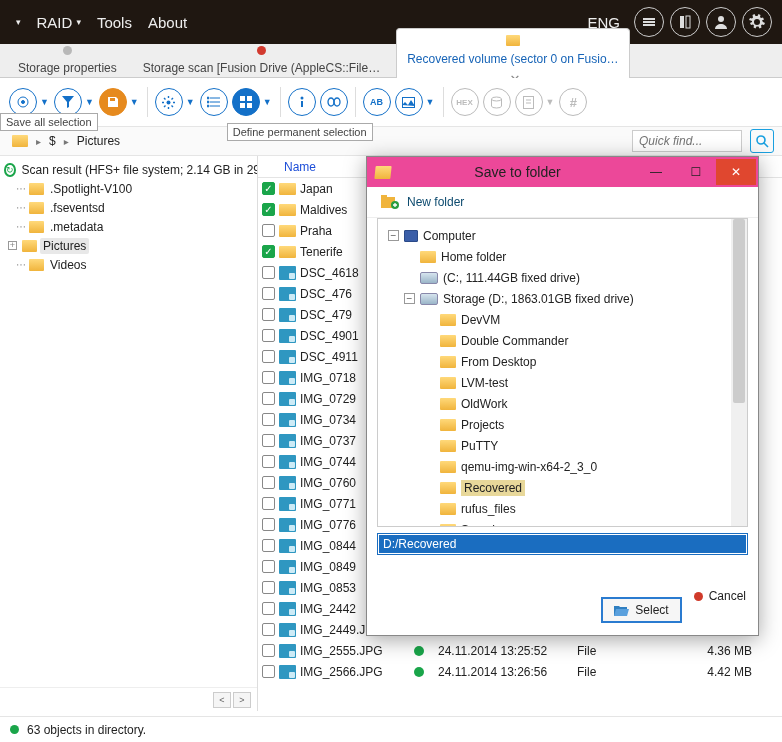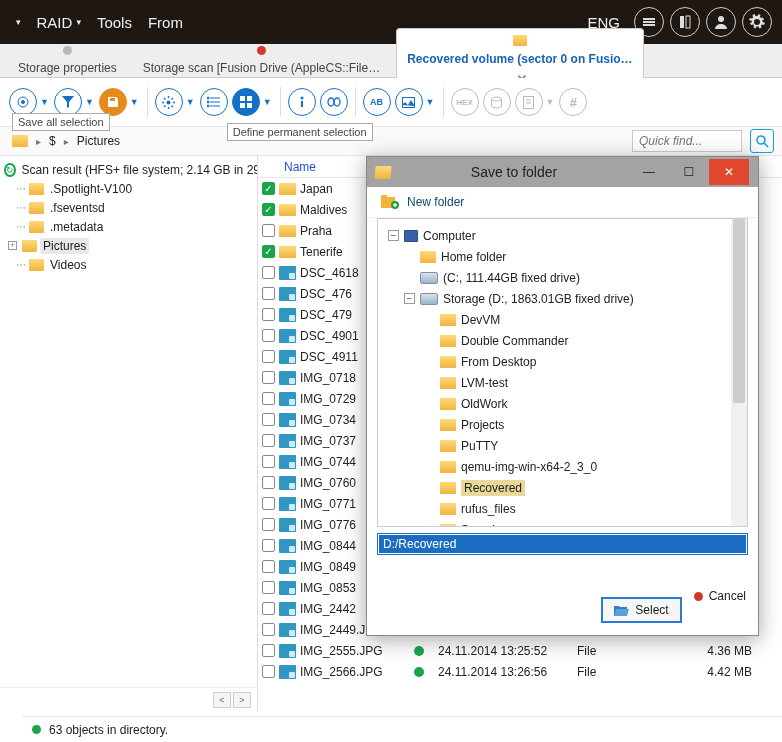--- a/index.html
+++ b/index.html
@@ -11,21 +11,21 @@
   .topbar .menu { display: flex; gap: 4px; align-items: center; }
   .topbar .menu-item { display: flex; align-items: center; gap: 4px; padding: 4px 6px; cursor: pointer; }
   .topbar .menu-item .chev { font-size: 9px; }
   .topbar .spacer { flex: 1; }
   .topbar .lang { margin-right: 8px; font-size: 15px; }
   .topbar .round-btn { width: 30px; height: 30px; border: 1.5px solid #ccc; border-radius: 50%; margin-left: 6px; display: flex; align-items: center; justify-content: center; cursor: pointer; }
 
   
   .tabs { display: flex; align-items: center; height: 34px; background: #eee; border-bottom: 1px solid #ccc; padding-left: 8px; gap: 6px; }
   .tab { display: flex; align-items: center; gap: 6px; padding: 6px 10px; font-size: 12px; color: #444; cursor: pointer; position: relative; flex-direction: column;}
-  .tab.active { background: #fff; border-top-left-radius: 4px; border-top-right-radius: 4px; border: 1px solid #ccc; border-bottom: 1px solid #fff; margin-bottom: -1px; font-weight: bold;}
+  .tab.active { background: #fff; border-top-left-radius: 4px; border-top-right-radius: 4px; border: 1px solid #ccc; border-bottom: 1px solid #fff; margin-bottom: -1px;}
   .tab .dot { width: 9px; height: 9px; border-radius: 50%; }
   .tab .close { font-size: 13px; color: #888; margin-left: 4px; }
   .tab .fld { width: 14px; height: 11px; background: linear-gradient(#ffd97a,#f0b43c); border-radius: 1px; }
 
   
   .toolbar { position: relative; height: 48px; display: flex; align-items: center; padding: 0 8px; gap: 2px; background: #fff; }
   .tbtn { width: 28px; height: 28px; border: 1.5px solid #1370c8; border-radius: 50%; display: flex; align-items: center; justify-content: center; margin: 0 1px; cursor: pointer; color:#1370c8; position:relative; }
   .tbtn.orange { border-color:#e68a1e; background:#e68a1e; color:#fff; }
   .tbtn.filled { background:#1370c8; color:#fff;}
   .tbtn.disabled { border-color:#bbb; color:#bbb; cursor:default; }
@@ -72,21 +72,21 @@
   .file-ico.img::after{content:"";position:absolute;right:1px;bottom:1px;width:6px;height:6px;background:#cdebf6;border-radius:1px;}
   .fl-name{width:130px;overflow:hidden;text-overflow:ellipsis;white-space:nowrap;font-size:12px;}
   .fl-bottom{display:flex;align-items:center;height:21px;padding-left:4px;gap:4px;font-size:12px;}
   .fl-bottom .dt{margin-left:10px;width:135px;}
   .fl-bottom .dot{width:10px;height:10px;border-radius:50%;background:#1aa54a;}
   .fl-bottom .type{width:60px;}
   .fl-bottom .size{width:70px;text-align:right;margin-left:auto;margin-right:30px;}
 
   
   .dialog{ position:absolute; left:366px; top:156px; width:393px; height:480px; background:#fff; box-shadow:0 4px 20px rgba(0,0,0,0.35); border:1px solid #888; z-index:100; display:flex; flex-direction:column; }
-  .dlg-title{ height:30px; display:flex; align-items:center; padding:0 9px 0 8px; font-size:13px; background:#a3a3a3; }
+  .dlg-title{ height:30px; display:flex; align-items:center; padding:0 2px 0 8px; font-size:13px; background:#ec4899; }
   .dlg-title .ico{width:16px;height:13px;background: linear-gradient(#ffd97a,#f0b43c); border-radius:1px; margin-right:8px; transform:skewX(-6deg);}
   .dlg-title .t{flex:1;text-align:center;font-size:14px;}
   .dlg-title .wbtn{ width:40px;height:26px;display:flex;align-items:center;justify-content:center;cursor:pointer;font-size:12px;}
   .dlg-title .wclose{ background:#e0472f;color:#fff;}
   .dlg-newfolder{ padding:8px 14px; display:flex; align-items:center; gap:8px; color:#0c4a6e; cursor:pointer; border-bottom:1px solid #eee;}
   .dlg-tree{ flex:1; overflow:auto; padding:6px 4px 6px 10px; border:1px solid #ccc; margin:0 10px; position:relative;}
   .dlg-tree .scrollbar{position:absolute;right:0;top:0;bottom:0;width:16px;background:#f0f0f0;}
   .dlg-tree .scrollbar .thumb{position:absolute;left:2px;right:2px;top:0;height:60%;background:#ccc;border-radius:2px;}
   .dlg-row{ display:flex; align-items:center; gap:5px; height:21px; font-size:12px; cursor:default;}
   .tw{ width:11px;height:11px;border:1px solid #999;display:flex;align-items:center;justify-content:center;font-size:10px;line-height:1;cursor:pointer;color:#555;background:#fff;}
@@ -98,40 +98,40 @@
   .dlg-path{ margin:6px 10px 0 10px; height:22px; border:1px solid #1a6dc0; background:#1a6dc0; color:#fff;}
   .dlg-path input{ width:100%; height:100%; background:#1a6dc0; color:#fff; border:none; padding:0 5px; font-size:12px; outline:1px solid #fff; outline-offset:-1px;}
   .dlg-path input::selection{background:#fff;color:#1a6dc0}
   .dlg-btns{ padding:14px 12px 12px; display:flex; justify-content:flex-end; gap:12px; align-items:center;}
   .dlg-btns .btn{ height:26px; padding:0 12px; border:1px solid #aaa; background:#f6f6f6; display:flex;align-items:center;gap:6px;cursor:pointer;}
   .dlg-btns .btn.sel{border-color:#2a7bd0;box-shadow:0 0 0 1px #2a7bd0 inset;margin-top:28px;}
   .dlg-btns .cancel{display:flex;align-items:center;gap:6px;cursor:pointer;}
   .dlg-btns .rd{width:9px;height:9px;border-radius:50%;background:#d03a2a;}
 
   
-  .status{ position:absolute; left:0; right:0; bottom:0; height:26px; display:flex; align-items:center; padding:0 10px; gap:8px; background:#fff; border-top:1px solid #e5e5e5; font-size:12px;margin-left:22px;}
+  .status{ position:absolute; left:0; right:0; bottom:0; height:26px; display:flex; align-items:center; padding:0 10px; gap:8px; background:#fff; border-top:1px solid #e5e5e5; font-size:12px;}
   .status .gd{width:9px;height:9px;border-radius:50%;background:#1aa54a;}
 </style>
 </head>
 <body>
 
 <div class="topbar">
   <div class="menu">
     <div class="menu-item">
         <span class="chev">▾</span>
       </div>
     <div class="menu-item">
         <span>RAID</span>
         <span class="chev">▾</span>
       </div>
     <div class="menu-item">
         <span>Tools</span>
       </div>
     <div class="menu-item">
-        <span>From</span>
+        <span>About</span>
       </div>
   </div>
   <div class="spacer"></div>
   <div class="lang">ENG</div>
   <div class="round-btn">
       <svg width="16" height="16" viewBox="0 0 16 16">
         <rect x="2" y="4" width="12" height="2" fill="#ddd"></rect>
         <rect x="2" y="7" width="12" height="2" fill="#ddd"></rect>
         <rect x="2" y="10" width="12" height="2" fill="#ddd"></rect>
       </svg>
@@ -189,21 +189,21 @@
       </div>
       <span class="tbtn-chev">▼</span>
     </div>
   <div class="tbtn-split">
     <div class="tbtn orange">
         <svg width="14" height="14" viewBox="0 0 14 14" fill="#fff">
           <path d="M2 2h8l2 2v8H2zM4 3v3h5V3zM4 8h6v3H4z"></path>
         </svg>
       </div>
     <span class="tbtn-chev">▼</span>
-    <div class="tooltip" style="left:12px">Save all selection</div>
+    <div class="tooltip" style="left:0">Save all selection</div>
   </div>
   <div class="tsep"></div>
   <div class="tbtn-split">
       <div class="tbtn">
         <svg width="13" height="13" viewBox="0 0 13 13" fill="#1370c8">
           <circle cx="6.5" cy="6.5" r="2"></circle>
           <path d="M6.5 0v2M6.5 11v2M0 6.5h2M11 6.5h2M2 2l1.5 1.5M9.5 9.5L11 11M11 2L9.5 3.5M3.5 9.5L2 11" stroke="#1370c8" stroke-width="1.4"></path>
         </svg>
       </div>
       <span class="tbtn-chev">▼</span>

